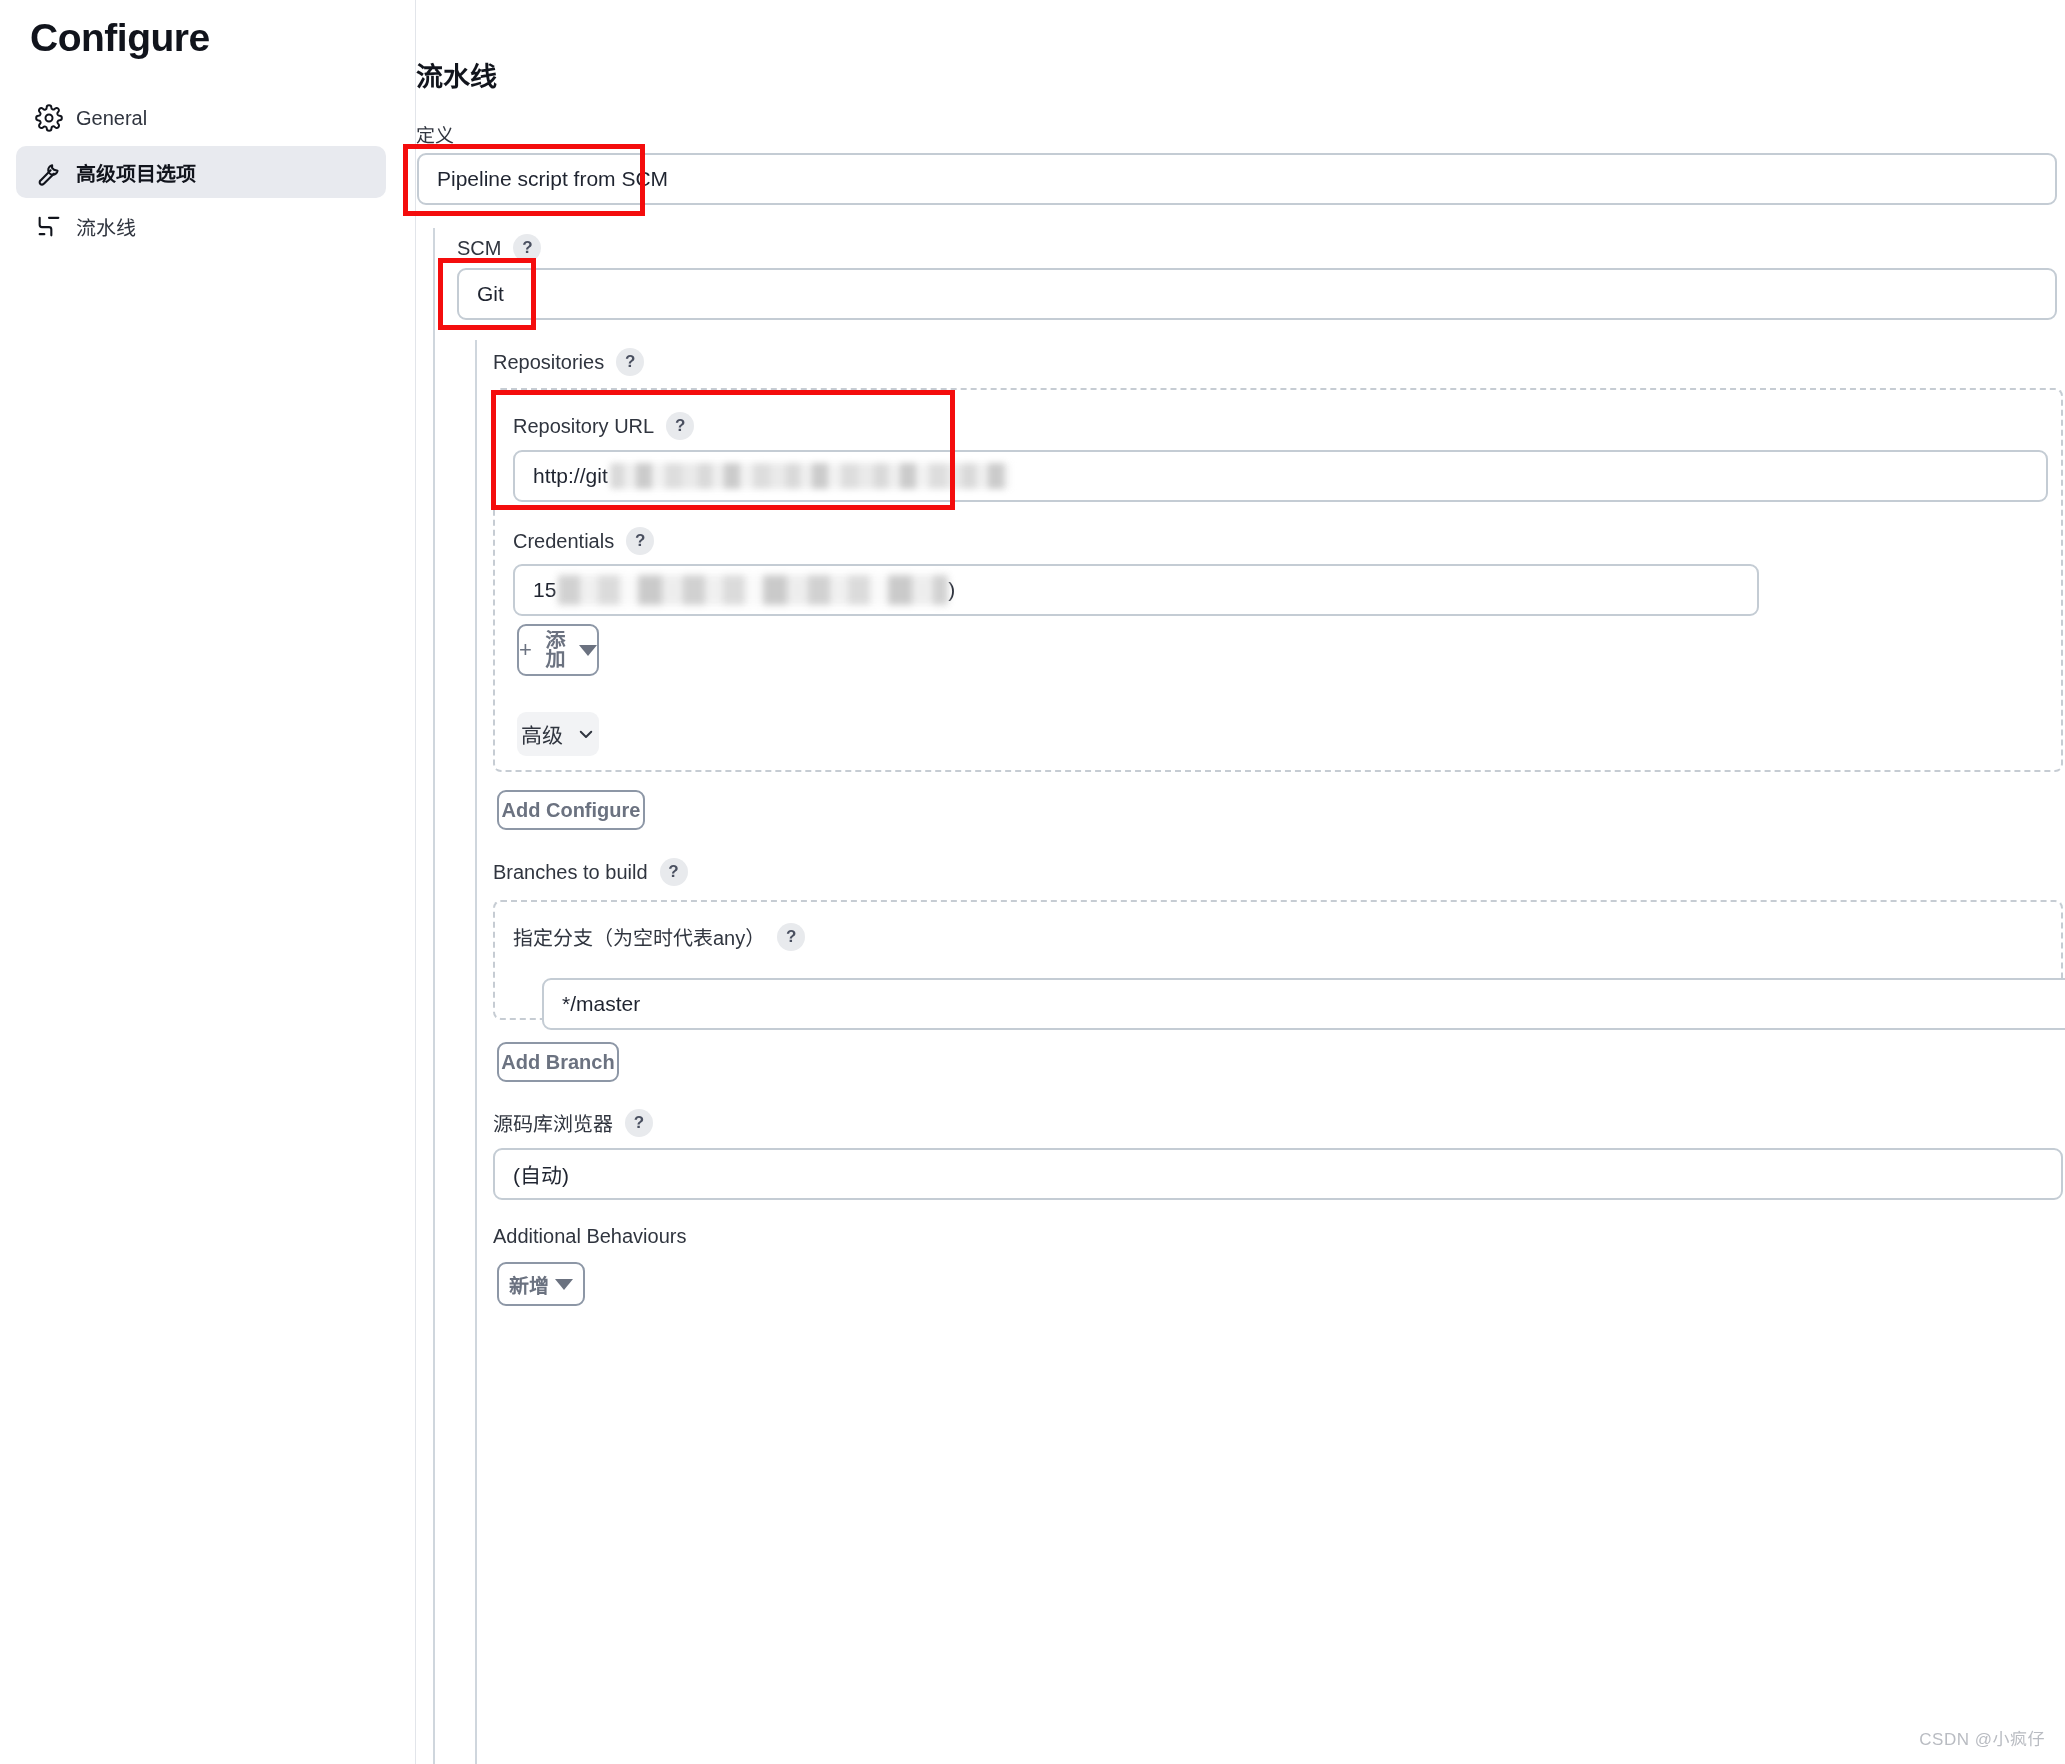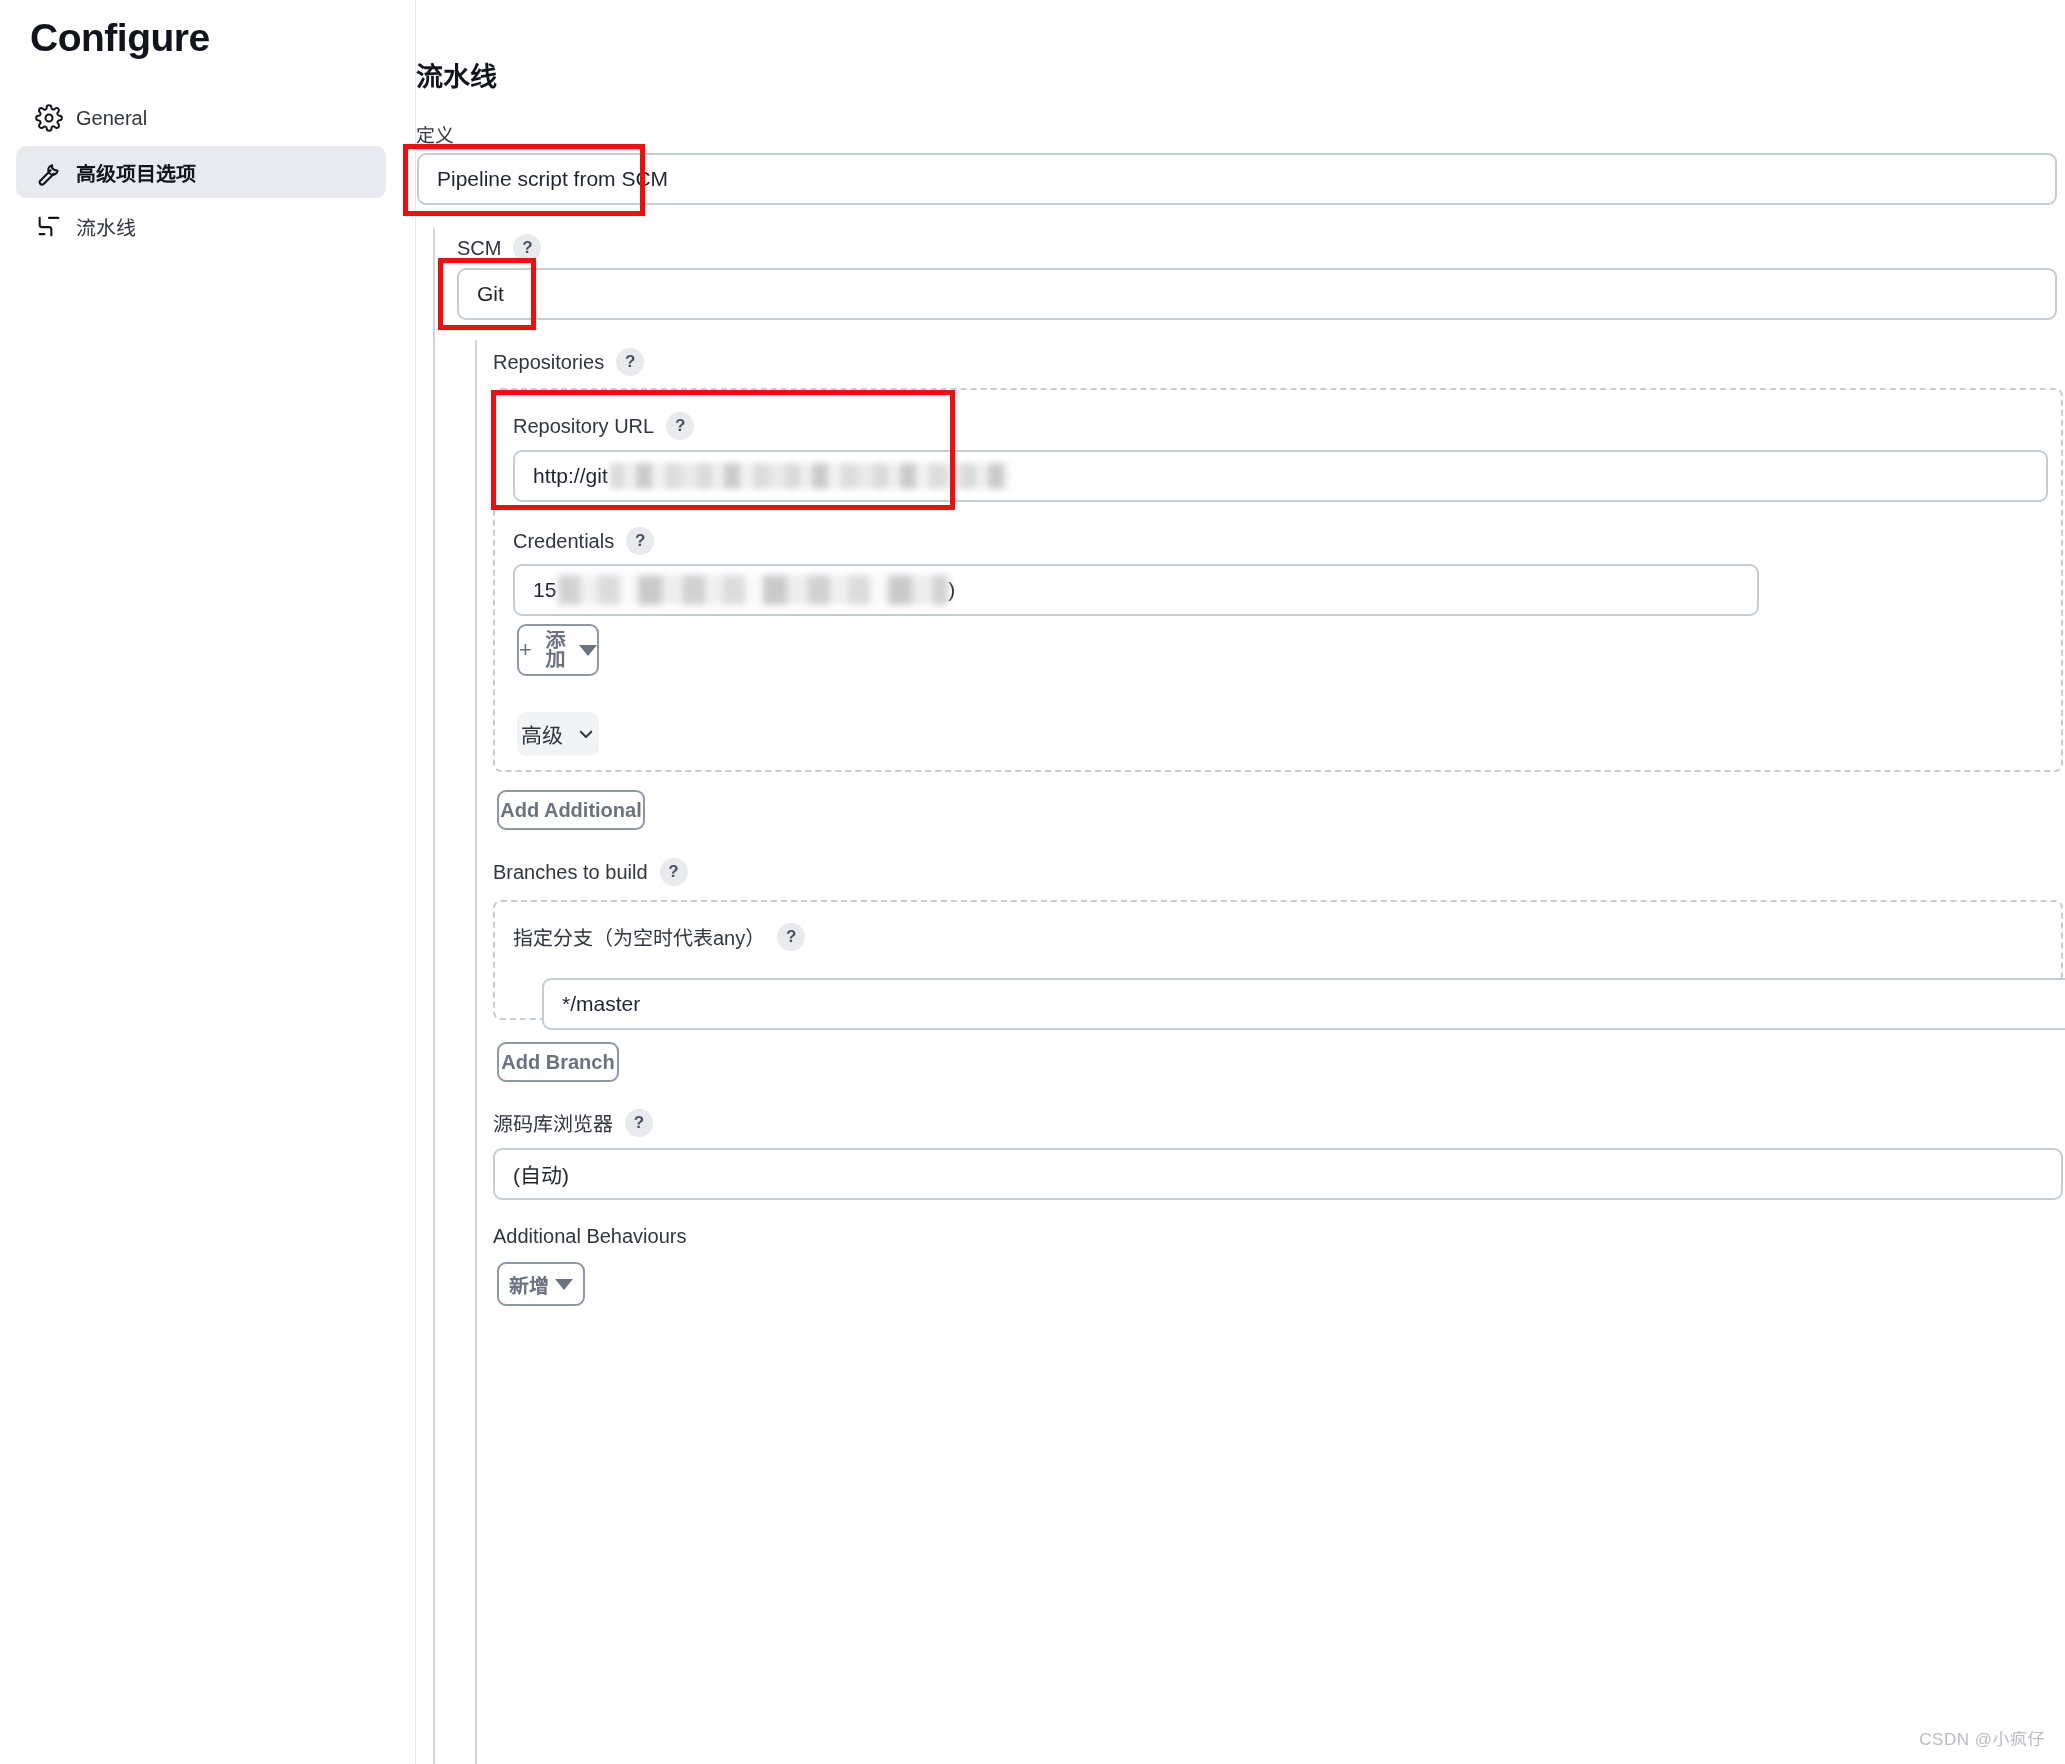--- a/index.html
+++ b/index.html
@@ -220,21 +220,21 @@
     <div class="btn-soft" style="left:102px; top:712px; width:82px; height:44px;">
       <span>高级</span>
       <span class="chev">
         <svg viewBox="0 0 24 24" fill="none" stroke="#30353f" stroke-width="2.6" stroke-linecap="round" stroke-linejoin="round">
           <polyline points="5 9 12 16 19 9"></polyline>
         </svg>
       </span>
     </div>
 
     <div class="btn-outline" style="left:82px; top:790px; width:148px; height:40px;">
-      <span>Add Additional</span>
+      <span>Add Configure</span>
     </div>
 
     <div class="field-label" style="left:78px; top:858px;">
       <span>Branches to build</span>
       <span class="help-badge">?</span>
     </div>
 
     <div class="dashed-box" style="left:78px; top:900px; width:1570px; height:120px;"></div>
 
     <div class="field-label" style="left:98px; top:922px;">

